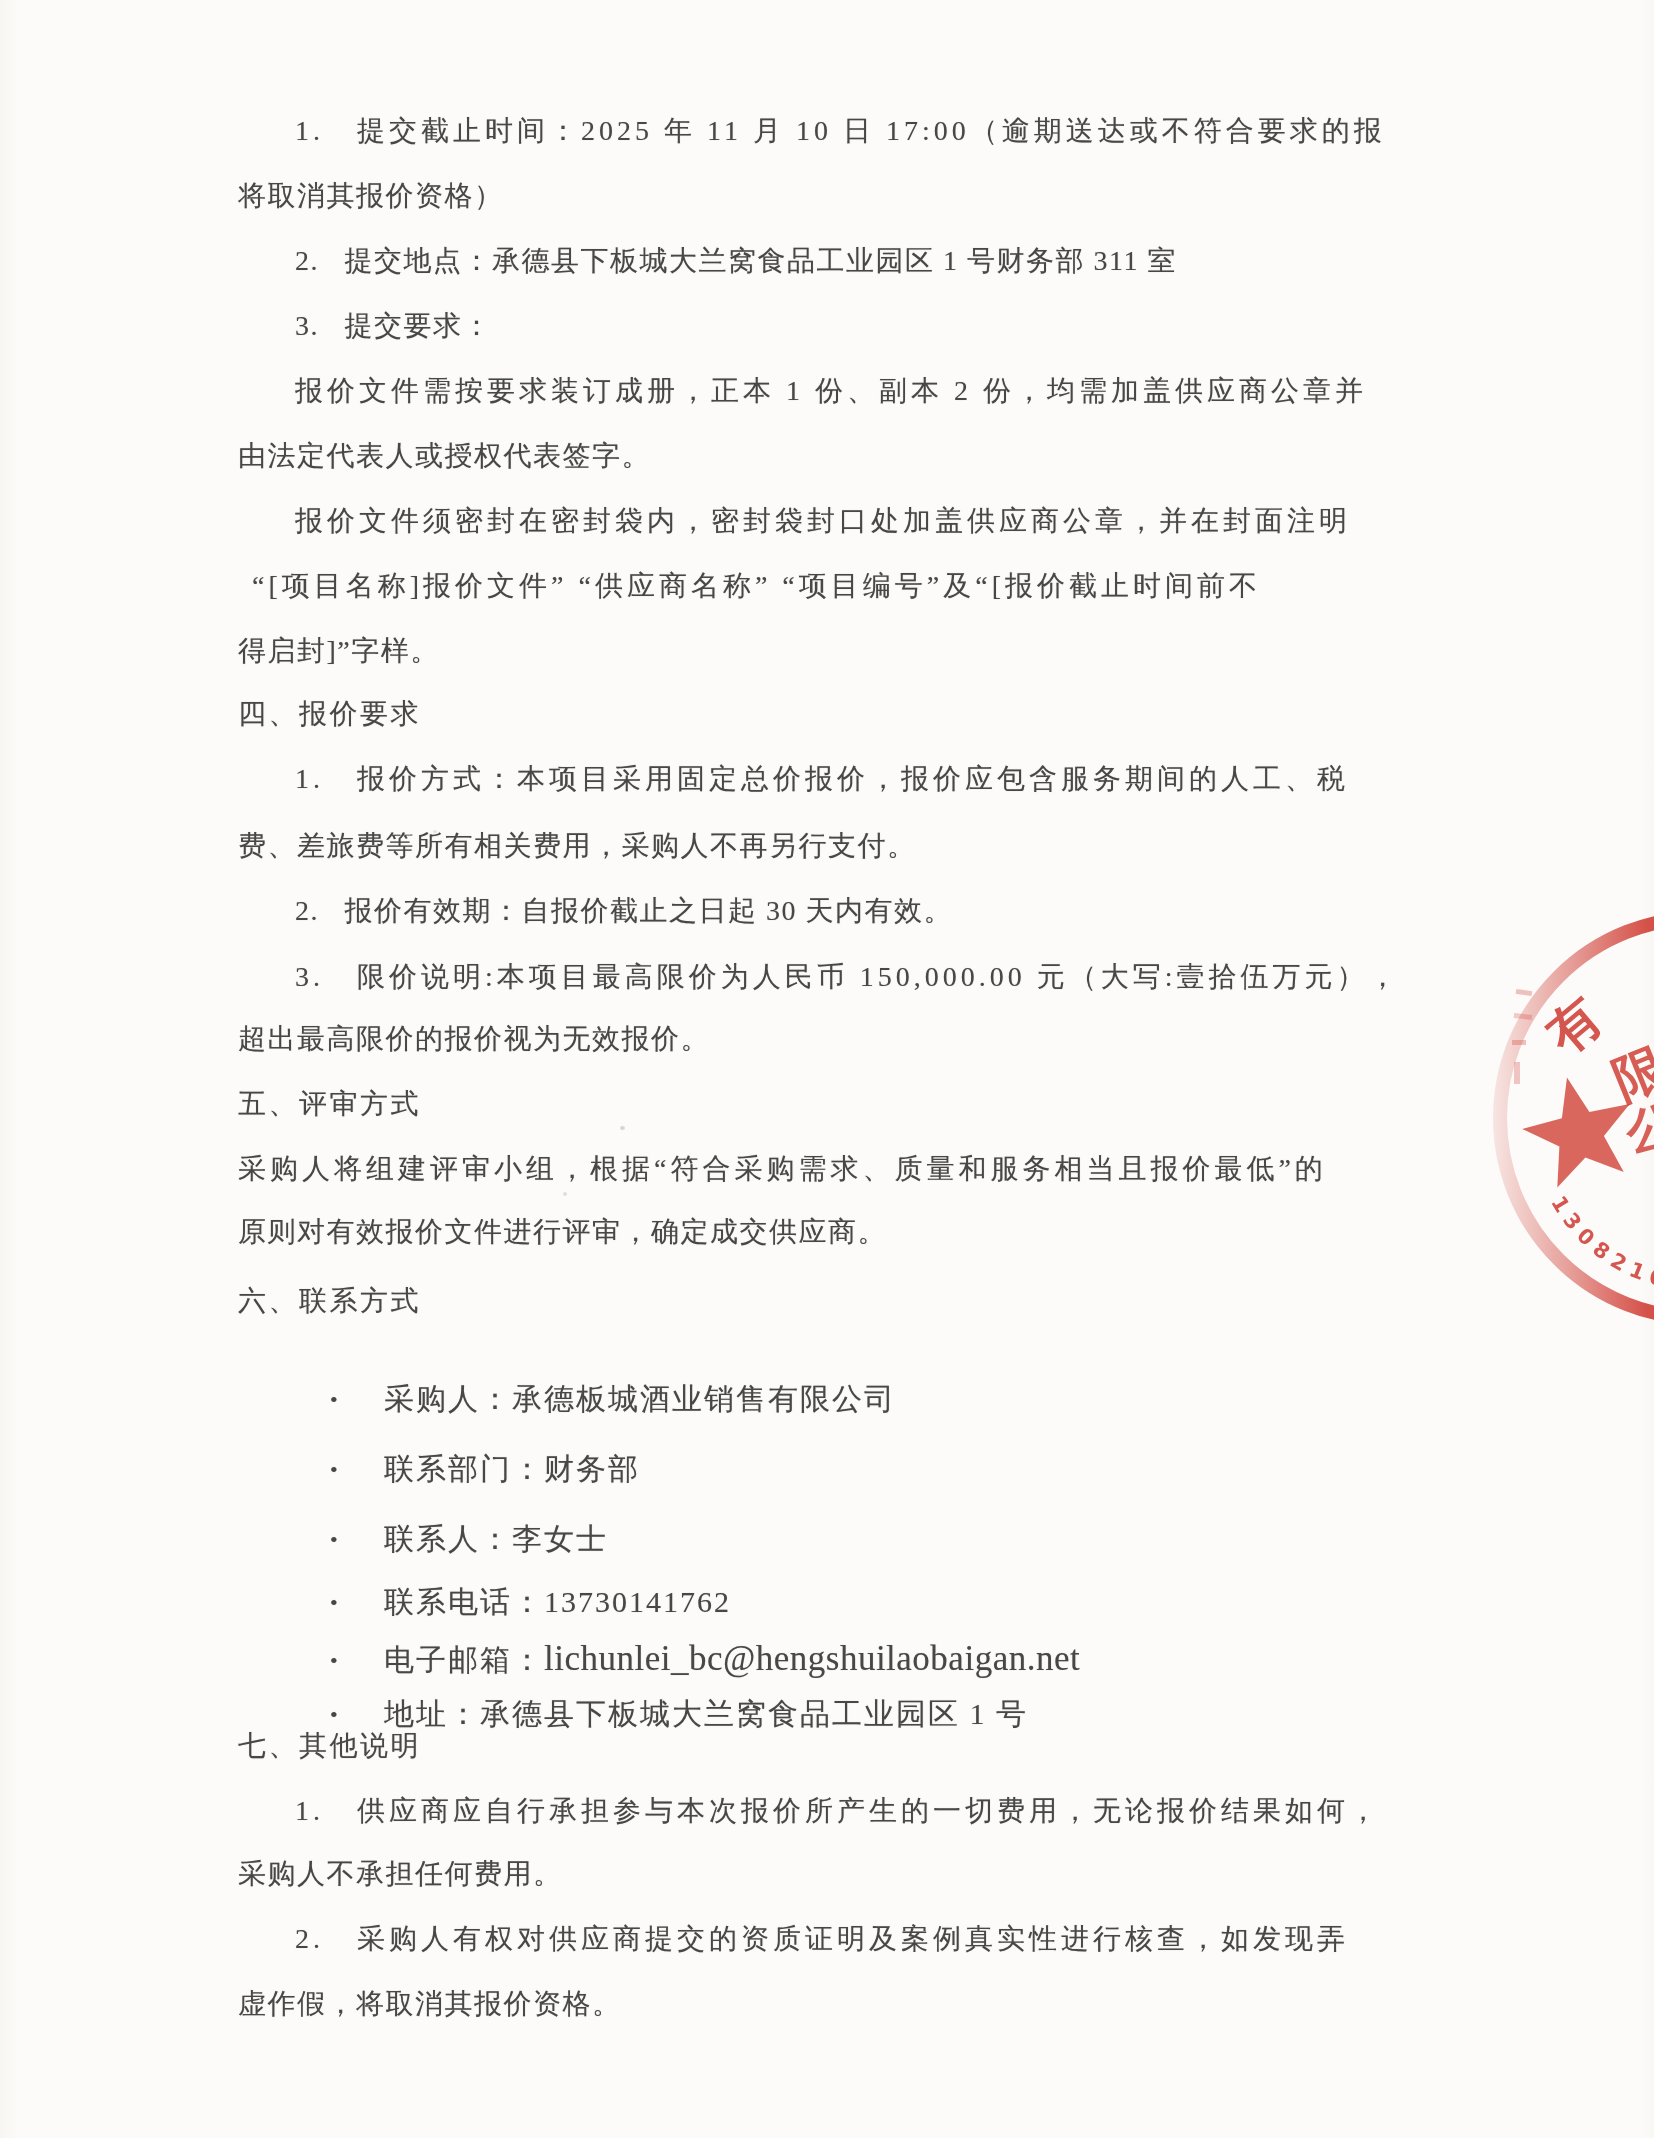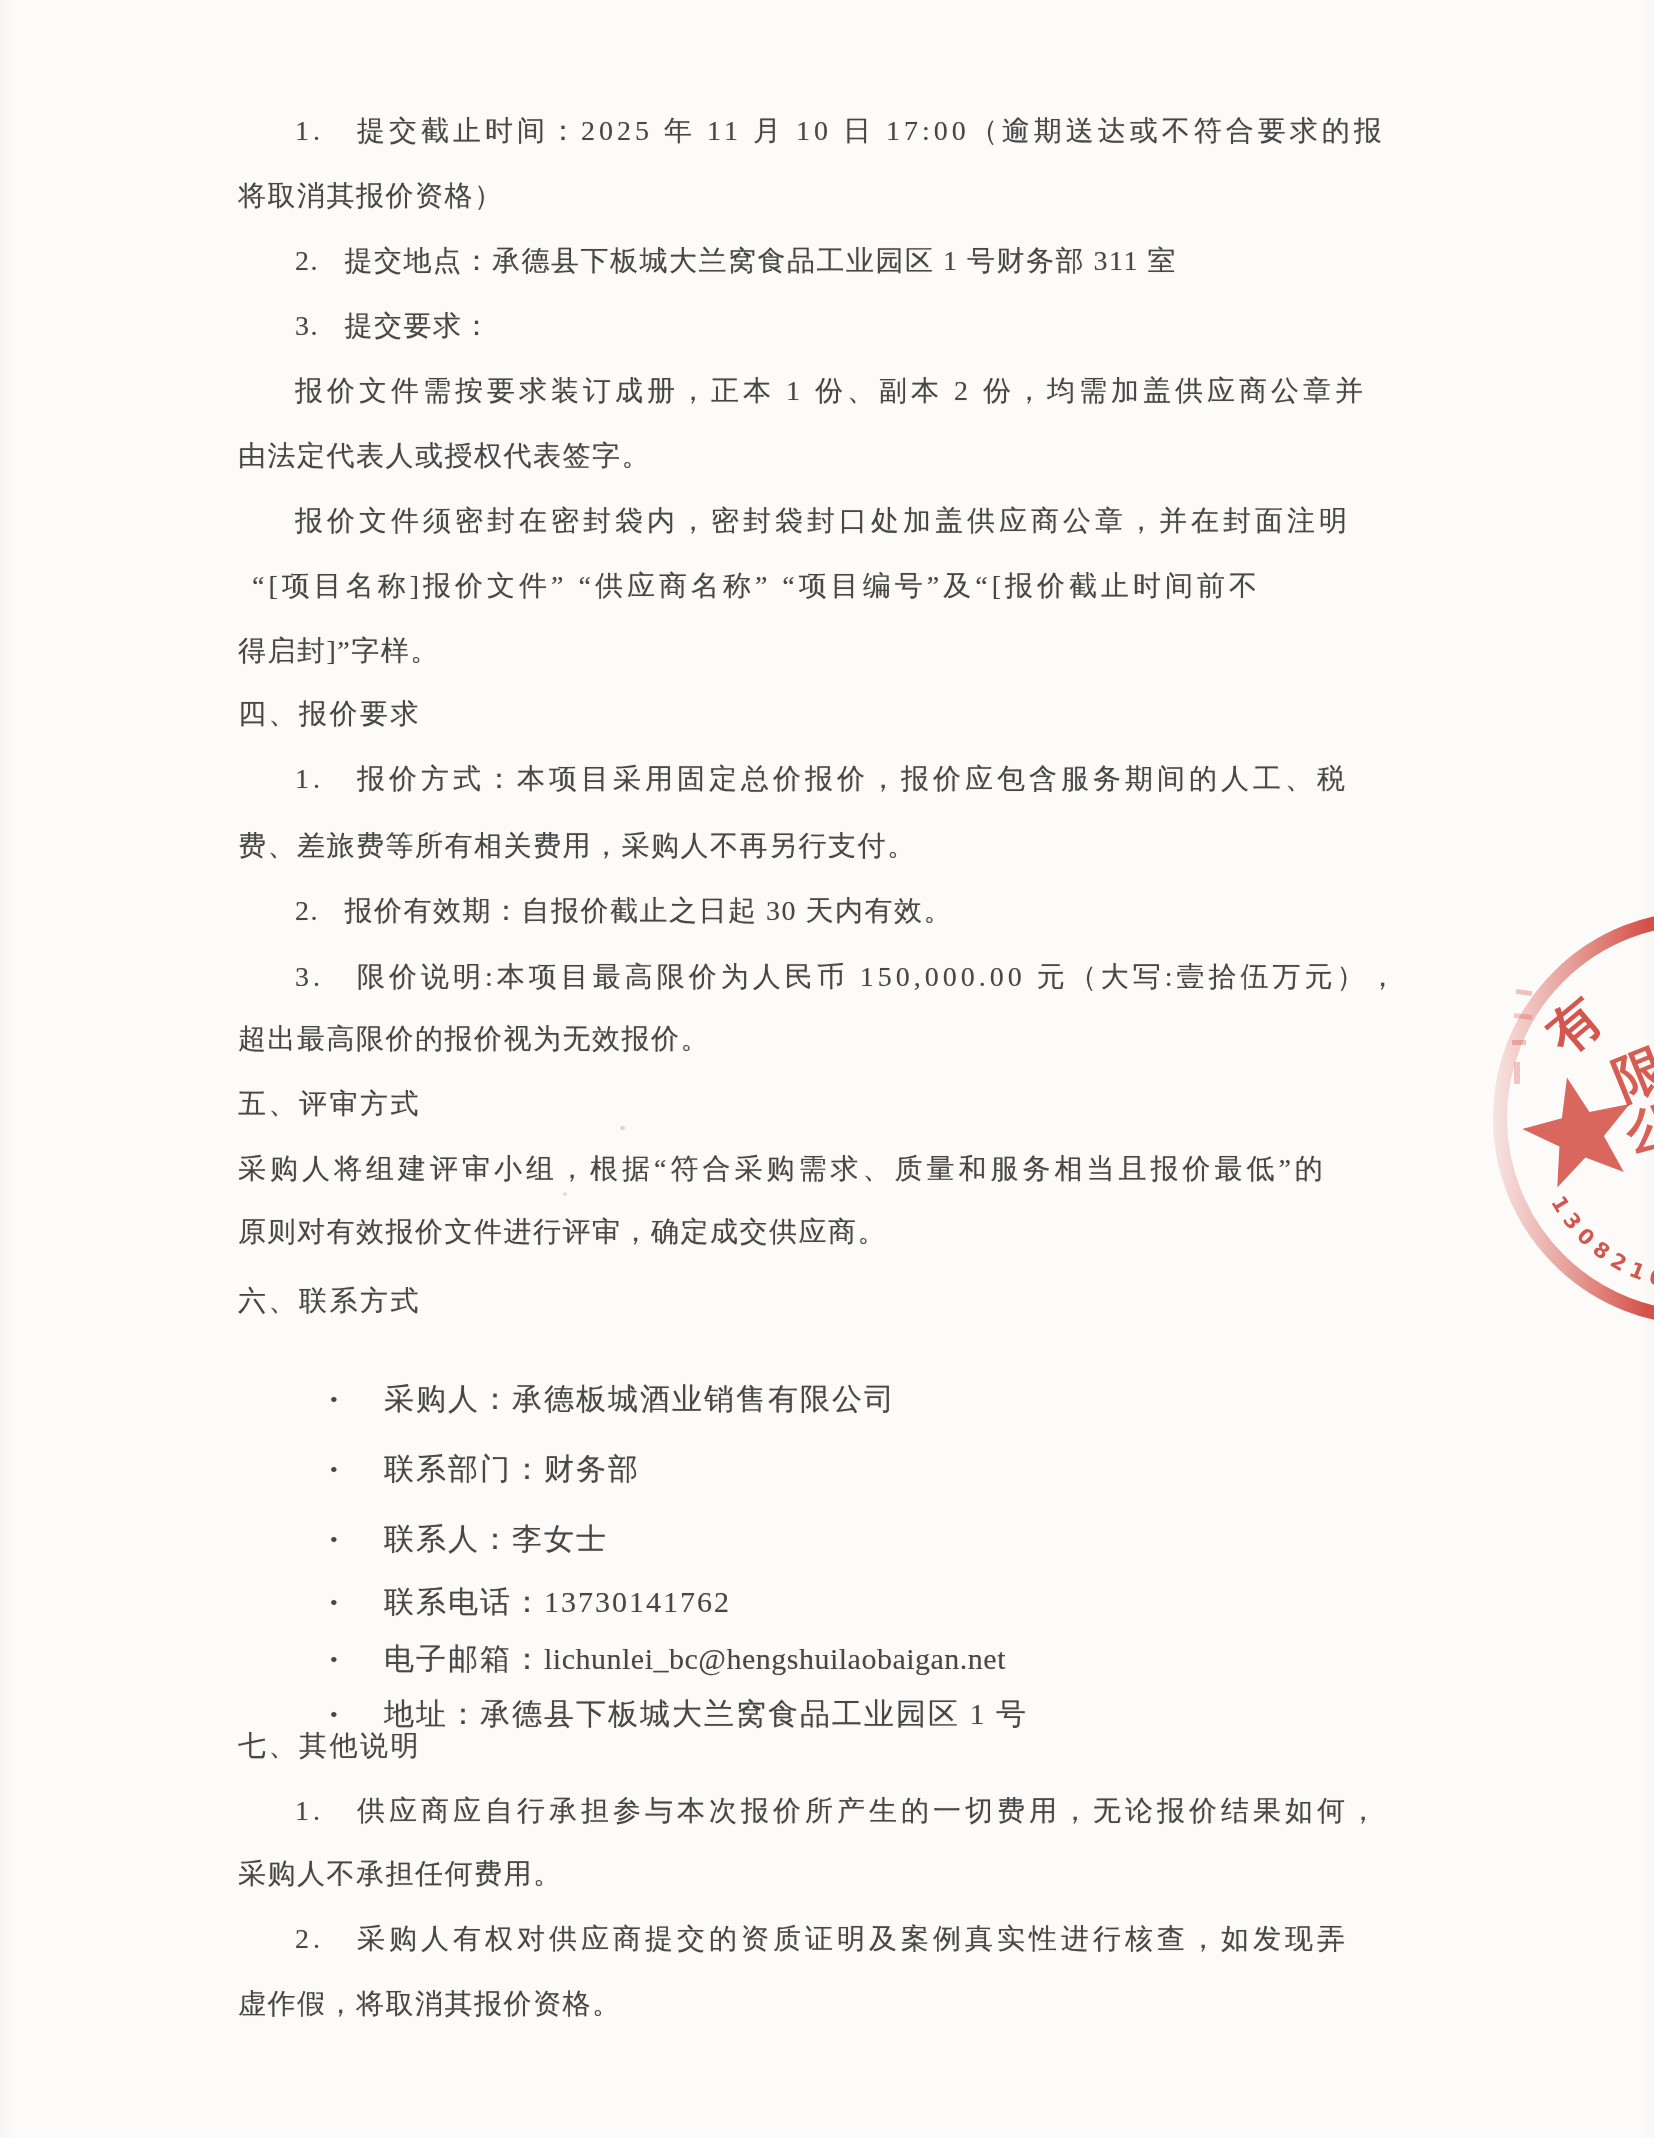--- a/index.html
+++ b/index.html
@@ -38,21 +38,21 @@
   }
   .bullet-row .marker{
     display:inline-block;
     width:54px;
     font-size:22px;
     vertical-align:2px;
     letter-spacing:0;
   }
   .bullet-row .val{letter-spacing:2px;}
   .bullet-row .val.latin{
-    font-size:30px;
+    font-size:35px;
     letter-spacing:0.5px;
     font-family:"Liberation Serif","DejaVu Serif",serif;
   }
   .speck{position:absolute;background:#b9b7b2;border-radius:50%;}
   #stamp-svg{position:absolute;left:0;top:0;pointer-events:none;}
   .stamp-char{
     font-family:"Liberation Serif","DejaVu Serif",serif;
     font-weight:bold;
     fill:#cf3a31;
   }

